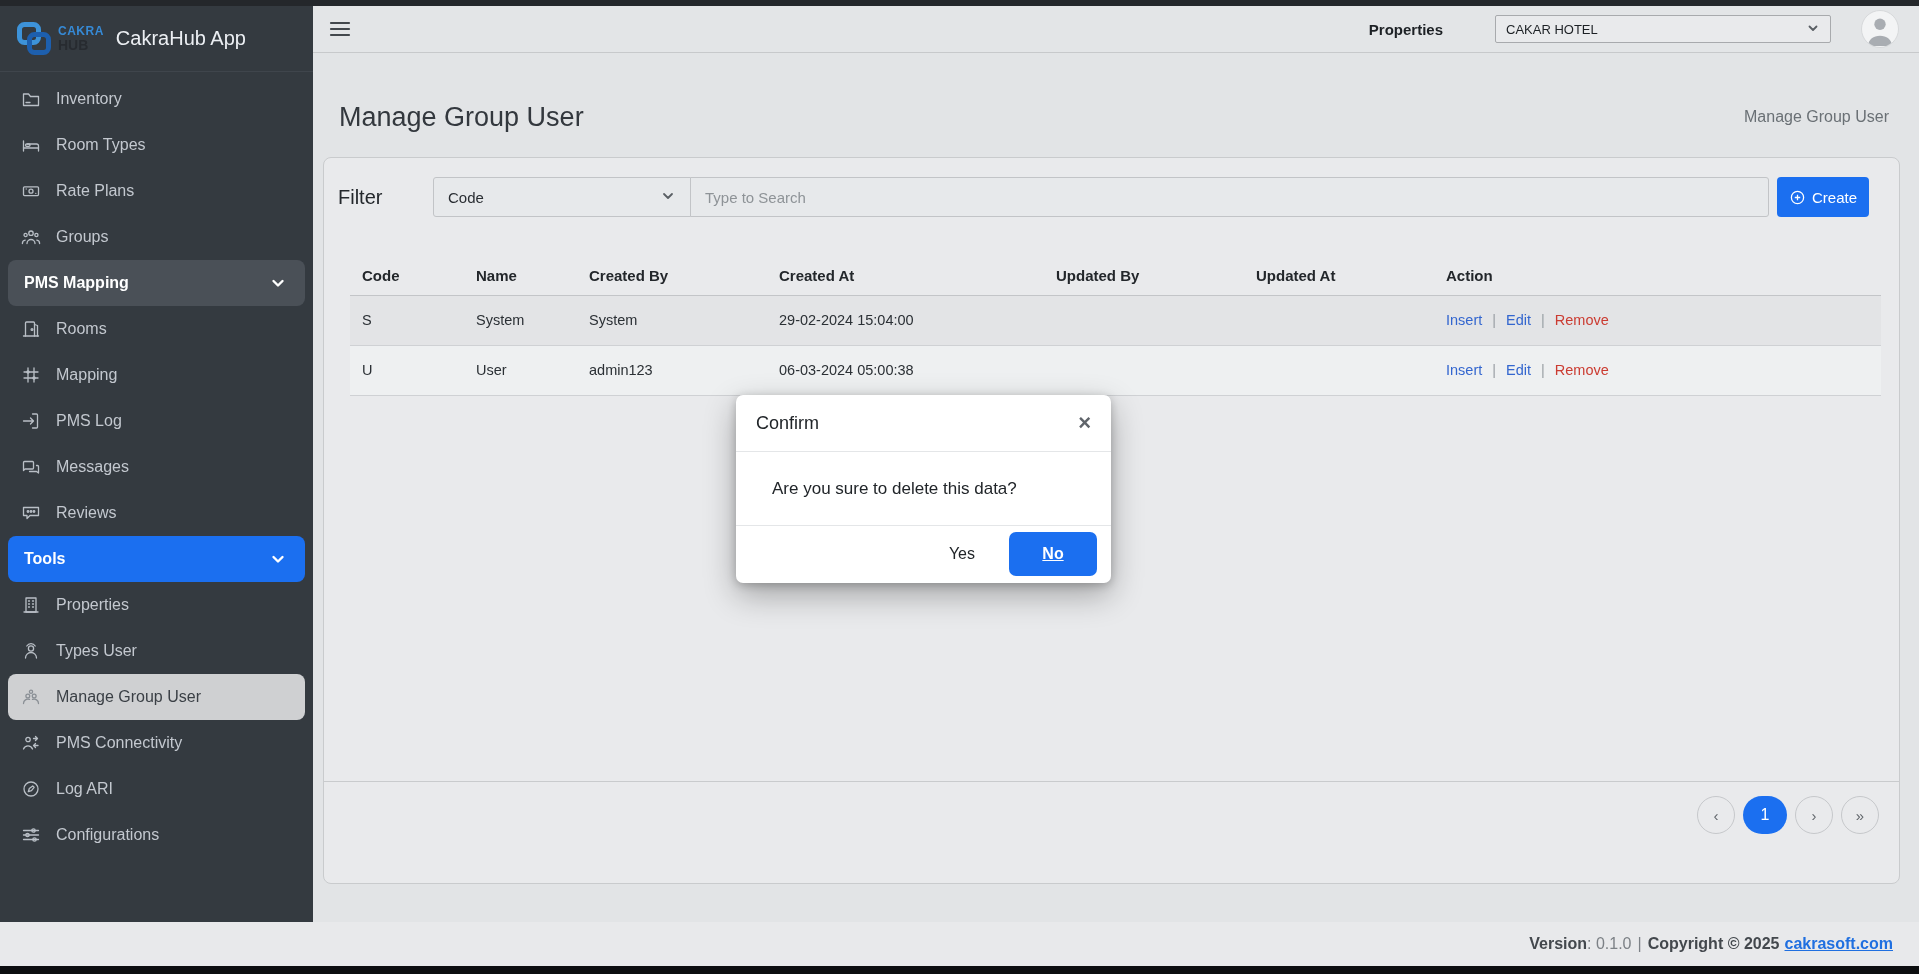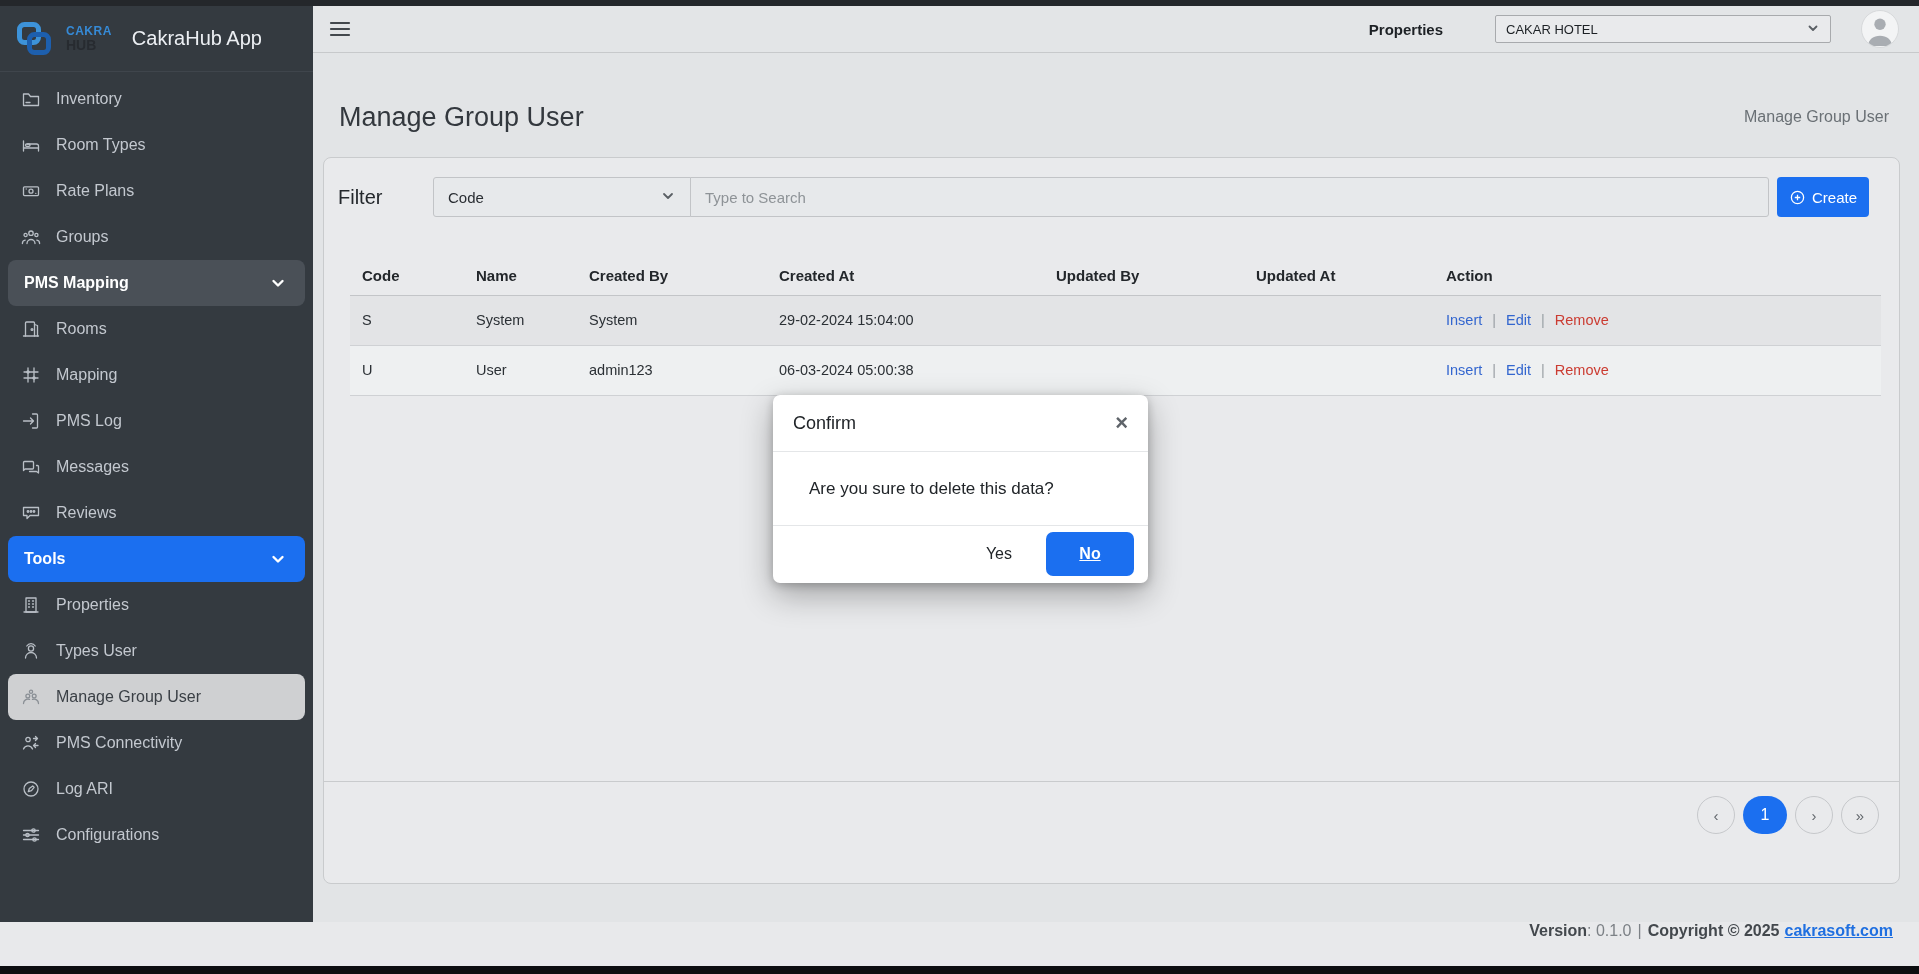--- a/index.html
+++ b/index.html
@@ -12,21 +12,21 @@
     color:#2b3035;
   }
   #app { position:absolute; inset:0; }
 
   
   .top-strip   { position:absolute; top:0; left:0; right:0; height:6px; background:#24272b; z-index:5;}
   .bottom-strip{ position:absolute; top:966px; left:0; right:0; height:8px; background:#0c0e10; }
 
   
   .sidebar { position:absolute; top:6px; left:0; width:313px; height:916px; background:#343a40; z-index:4; }
-  .brand { height:66px; display:flex; align-items:center; padding:0 16px; border-bottom:1px solid #3f454c;gap:8px; }
+  .brand { height:66px; display:flex; align-items:center; padding:0 16px; border-bottom:1px solid #3f454c; }
   .logo-mark { width:38px; height:36px; position:relative; flex:0 0 auto; }
   .logo-text { display:flex; flex-direction:column; line-height:1; margin-left:4px; margin-right:12px; }
   .logo-text .t1 { font-size:12px; font-weight:bold; color:#368ad6; letter-spacing:.5px; }
   .logo-text .t2 { font-size:14px; font-weight:bold; color:#272b30; margin-top:1px; }
   .app-name { font-size:20px; color:#eceff3; font-weight:400; white-space:nowrap; }
 
   .nav { padding:4px 8px; }
   .s-item { height:46px; display:flex; align-items:center; padding:0 12px; border-radius:8px;
             color:#c3c8cf; font-size:16px; cursor:pointer; }
   .s-ico { width:22px; height:22px; margin-right:14px; display:flex; align-items:center; justify-content:center; flex:0 0 auto; }
@@ -92,37 +92,37 @@
 
   
   .card-footer { position:absolute; left:0; right:0; bottom:0; height:102px; border-top:1px solid #c9cbcd;
                  display:flex; justify-content:flex-end; align-items:flex-start; padding:14px 20px 0 0; gap:8px;}
   .pg { width:38px; height:38px; border-radius:50%; border:1px solid #c6c8cb; background:transparent;
         color:#61666b; font-size:15px; display:flex; align-items:center; justify-content:center; cursor:pointer;
         font-family:"Liberation Sans", sans-serif;}
   .pg.active { width:44px; border:none; border-radius:19px; background:#1b6ff0; color:#fff; font-size:16px; }
 
   
-  .modal { position:absolute; left:773px; top:395px; width:375px; height:188px; background:#ffffff;
+  .modal { position:absolute; left:736px; top:395px; width:375px; height:188px; background:#ffffff;
            border-radius:7px; box-shadow:0 12px 32px rgba(0,0,0,.30), 0 2px 10px rgba(0,0,0,.22); z-index:50; }
   .modal-header { height:57px; display:flex; align-items:center; justify-content:space-between;
                   padding:0 20px; border-bottom:1px solid #e4e6e8; }
   .modal-title { font-size:18px; color:#212529; }
   .modal-close { font-size:22px; color:#5f646a; font-weight:bold; cursor:pointer; line-height:1; }
   .modal-body { height:74px; display:flex; align-items:center; padding:0 36px; font-size:17px; color:#212529;
                 border-bottom:1px solid #e4e6e8; }
   .modal-footer { height:55px; display:flex; align-items:center; justify-content:flex-end; padding:0 14px; }
   .btn-yes { background:none; border:none; font-size:16px; color:#212529; cursor:pointer; padding:10px 24px;
              font-family:"Liberation Sans", sans-serif;}
   .btn-no  { width:88px; height:44px; background:#1b6ff0; border:none; border-radius:7px; color:#fff;
              font-weight:bold; font-size:16px; cursor:pointer; margin-left:10px; font-family:"Liberation Sans", sans-serif;text-decoration:underline;}
 
   
   .page-footer { position:absolute; top:922px; left:0; right:0; height:44px; background:#e8e9eb;
-                 display:flex; justify-content:flex-end; padding-right:26px; font-size:16px; }
+                 display:flex; align-items:center; justify-content:flex-end; padding-right:26px; font-size:16px; }
   .pf-bold { color:#43484d; font-weight:bold; }
   .pf-gray { color:#7c8186; }
   .pf-sep  { color:#7c8186; margin:0 6px; }
   .pf-link { color:#1f6fe0; font-weight:bold; text-decoration:underline; margin-left:5px; cursor:pointer; }
 </style>
 </head>
 <body>
 
 <div id="app">
   <div class="top-strip"></div>

